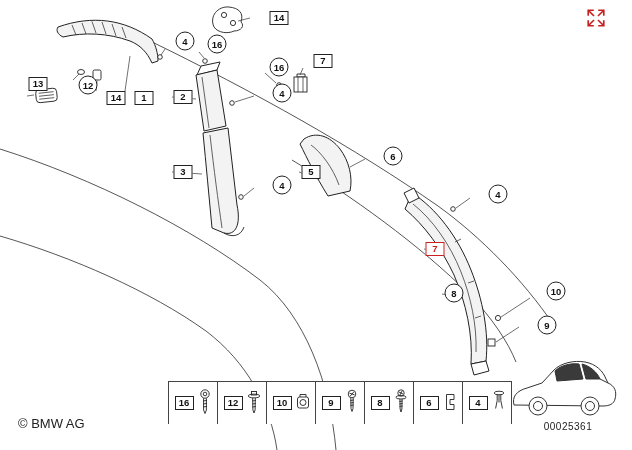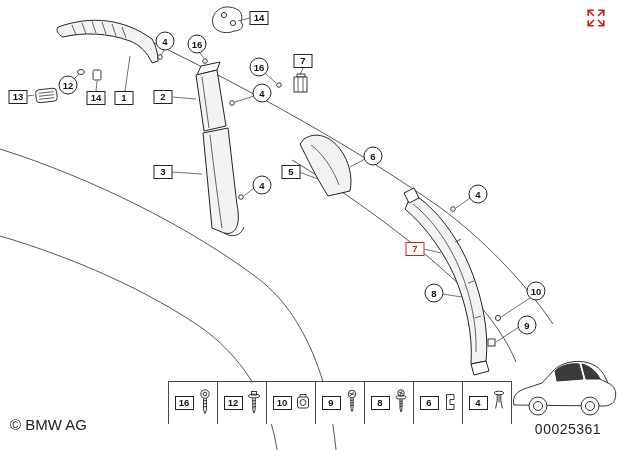--- a/index.html
+++ b/index.html
@@ -1,36 +1,36 @@
 <!DOCTYPE html>
 <html><head>
 <meta charset="utf-8">
 <style>
   html,body{margin:0;padding:0;background:#fff;}
   .stage{position:relative;width:632px;height:450px;background:#fff;overflow:hidden;
          font-family:"Liberation Sans",sans-serif;color:#111;}
   .art{position:absolute;left:0;top:0;}
   .callout{position:absolute;display:flex;align-items:center;justify-content:center;
            font-size:9.5px;font-weight:700;color:#111;background:#fff;
-           transform:translate(-50%,-50%);cursor:pointer;line-height:1;z-index:5;}
+           transform:translate(-50%,-50%);cursor:pointer;line-height:1;z-index:5;margin-left:20px;}
   .callout.circle{width:17px;height:17px;border:1.2px solid #222;border-radius:50%;}
   .callout.box{min-width:12px;height:12px;padding:0 2.5px;border:1.2px solid #222;}
   .callout.highlight{border-color:#c62222;color:#c62222;}
   .legend{position:absolute;left:168px;top:381px;display:flex;
           border-top:1px solid #444;border-right:1px solid #444;background:#fff;z-index:4;}
   .lcell{width:48px;height:42px;border-left:1px solid #444;display:flex;
          align-items:center;justify-content:center;gap:4px;}
   .lbox{border:1.2px solid #222;font-size:9.5px;font-weight:700;min-width:12px;height:12px;
         padding:0 2.5px;display:flex;align-items:center;justify-content:center;
         background:#fff;cursor:pointer;line-height:1;}
   .licon{width:14px;height:28px;flex:0 0 auto;}
   .licon *{stroke:#222;stroke-width:0.9;fill:none;}
-  .copyright{position:absolute;left:10px;top:416px;font-size:15px;color:#222;}
+  .copyright{position:absolute;left:18px;top:416px;font-size:13px;color:#222;}
   .diagram-number{position:absolute;left:528px;top:421px;width:80px;text-align:center;
-                  font-size:14px;color:#222;letter-spacing:0.5px;}
+                  font-size:10px;color:#222;letter-spacing:0.5px;}
   .expand{position:absolute;left:586px;top:8px;width:20px;height:20px;cursor:pointer;}
   .car-thumb{position:absolute;left:505px;top:348px;}
 </style>
 </head>
 <body>
 
 <div class="stage">
 
   <svg class="art" width="632" height="450" viewBox="0 0 632 450">
     <g stroke="#2b2b2b" stroke-width="0.8" fill="none">
@@ -121,21 +121,21 @@
       <path d="M519,327 L 496,342"></path>
     </g>
   </svg>
 
   <div class="callout box" style="left:259px;top:18px">14</div>
   <div class="callout circle" style="left:165px;top:41px">4</div>
   <div class="callout circle" style="left:197px;top:44px">16</div>
   <div class="callout circle" style="left:259px;top:67px">16</div>
   <div class="callout box" style="left:303px;top:61px">7</div>
   <div class="callout circle" style="left:68px;top:85px">12</div>
-  <div class="callout box" style="left:18px;top:97px">13</div>
+  <div class="callout box" style="left:18px;top:84px">13</div>
   <div class="callout box" style="left:96px;top:98px">14</div>
   <div class="callout box" style="left:124px;top:98px">1</div>
   <div class="callout box" style="left:163px;top:97px">2</div>
   <div class="callout circle" style="left:262px;top:93px">4</div>
   <div class="callout box" style="left:163px;top:172px">3</div>
   <div class="callout circle" style="left:262px;top:185px">4</div>
   <div class="callout box" style="left:291px;top:172px">5</div>
   <div class="callout circle" style="left:373px;top:156px">6</div>
   <div class="callout circle" style="left:478px;top:194px">4</div>
   <div class="callout box highlight" style="left:415px;top:249px">7</div>

